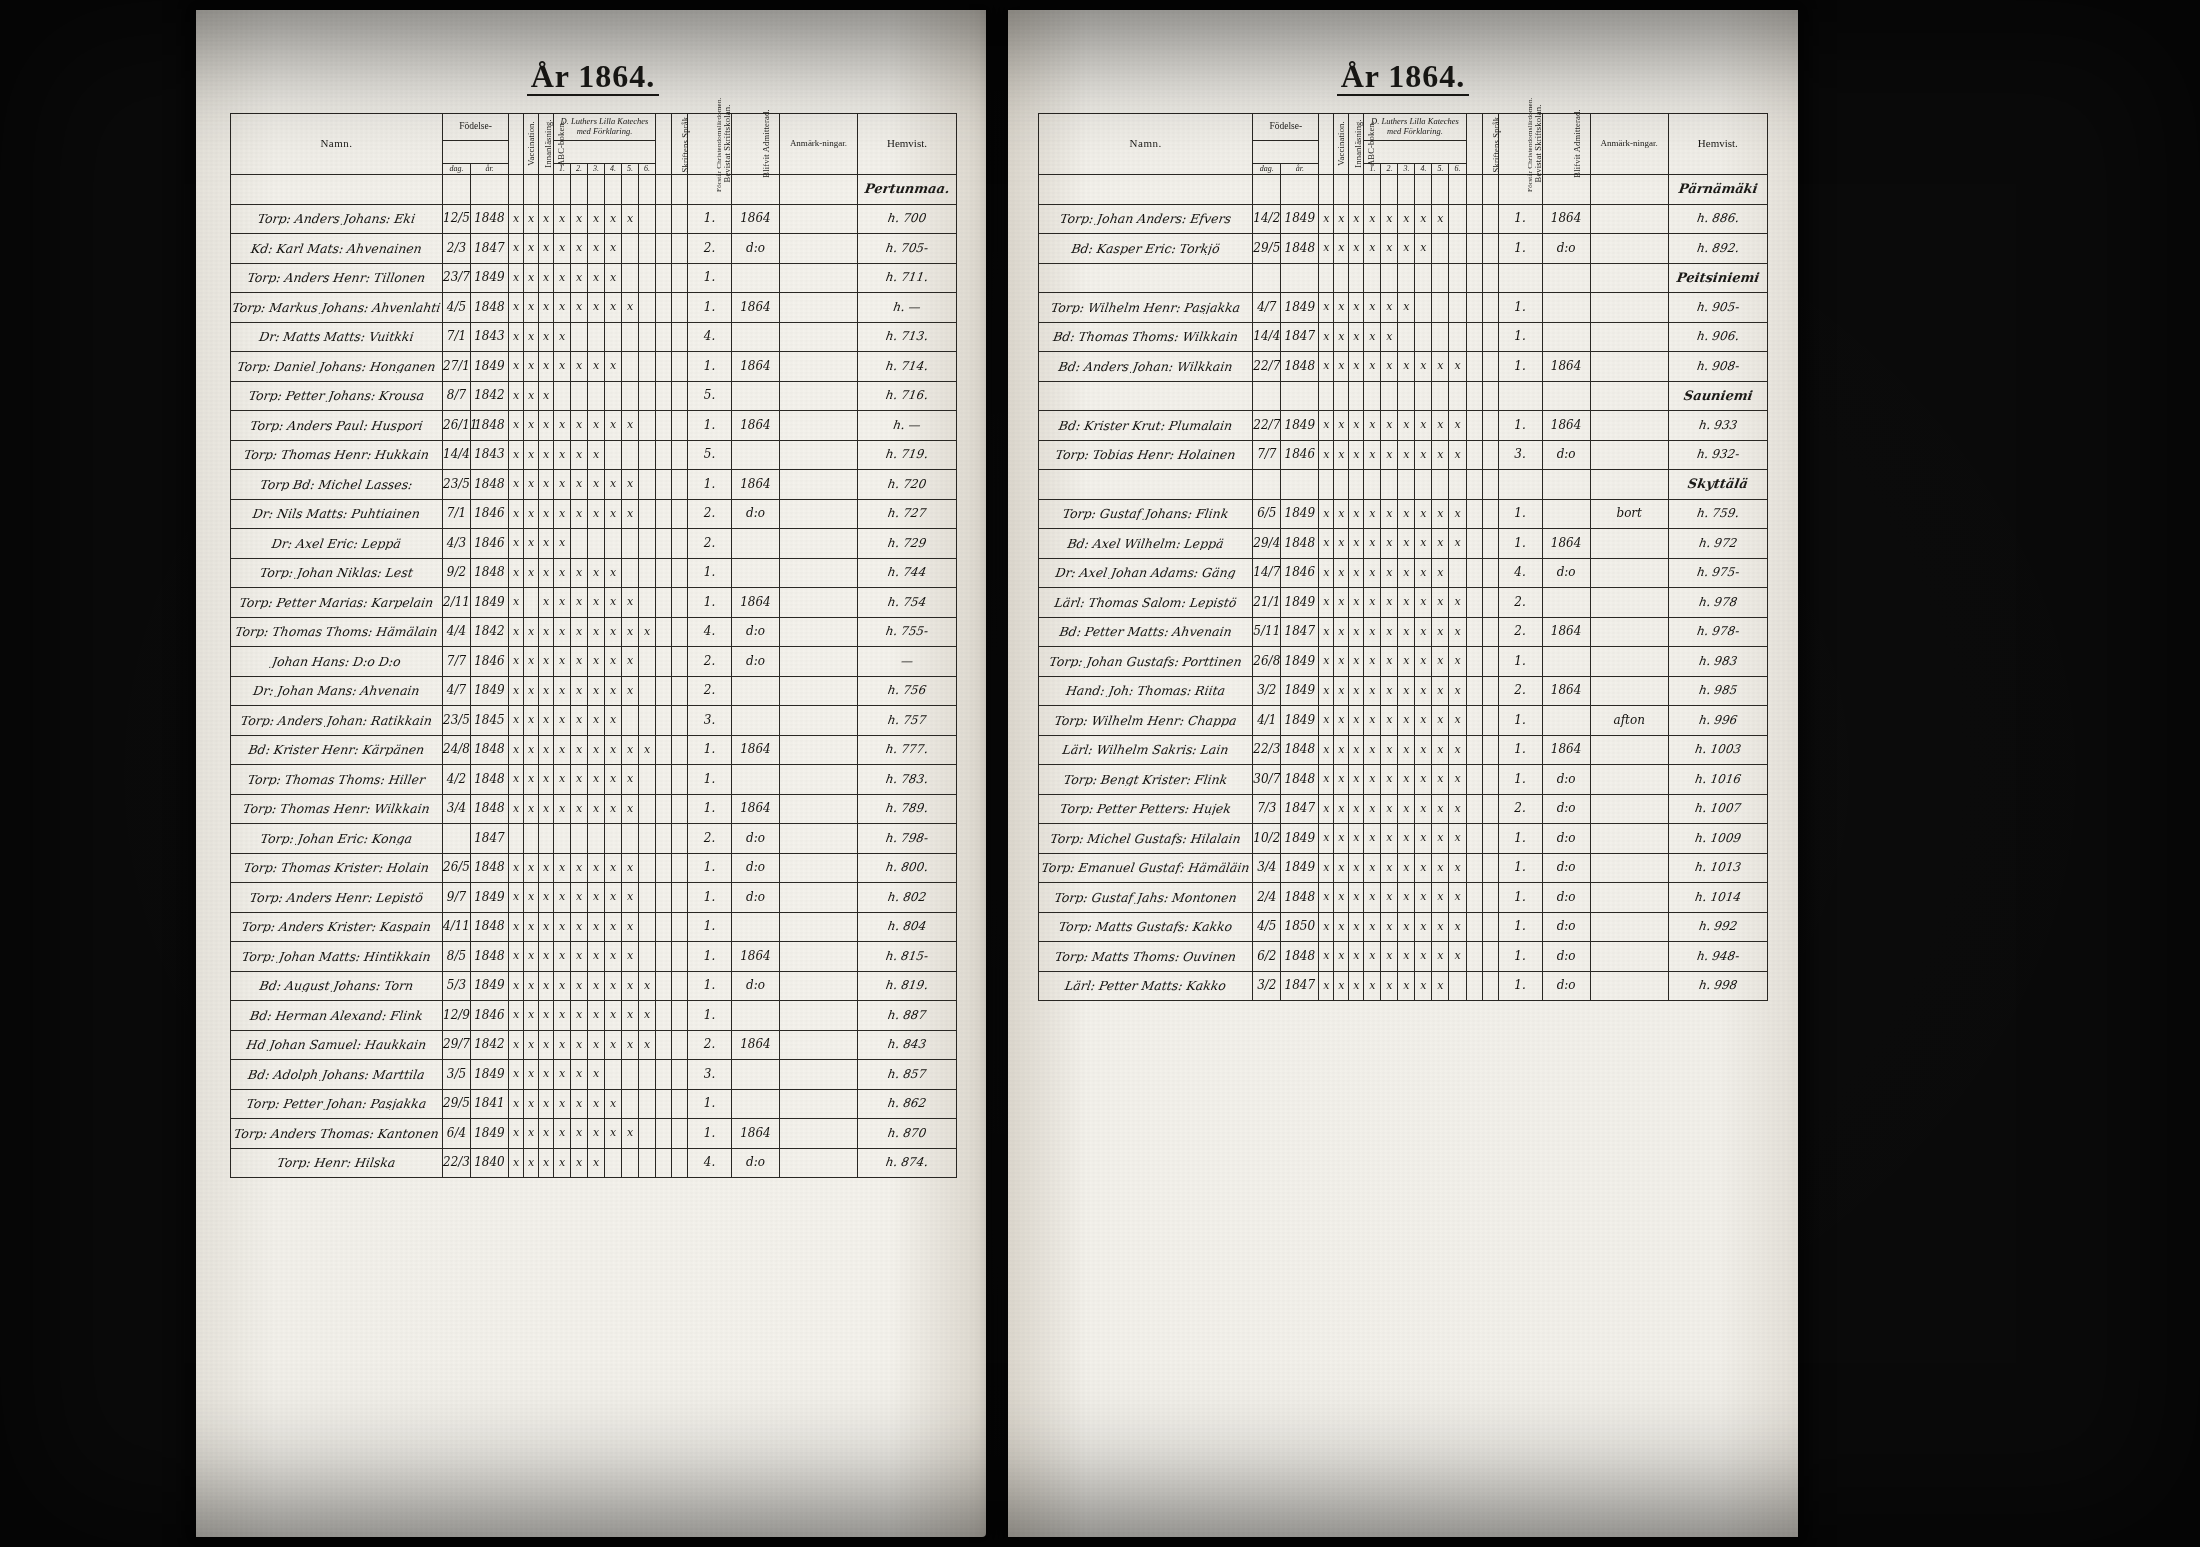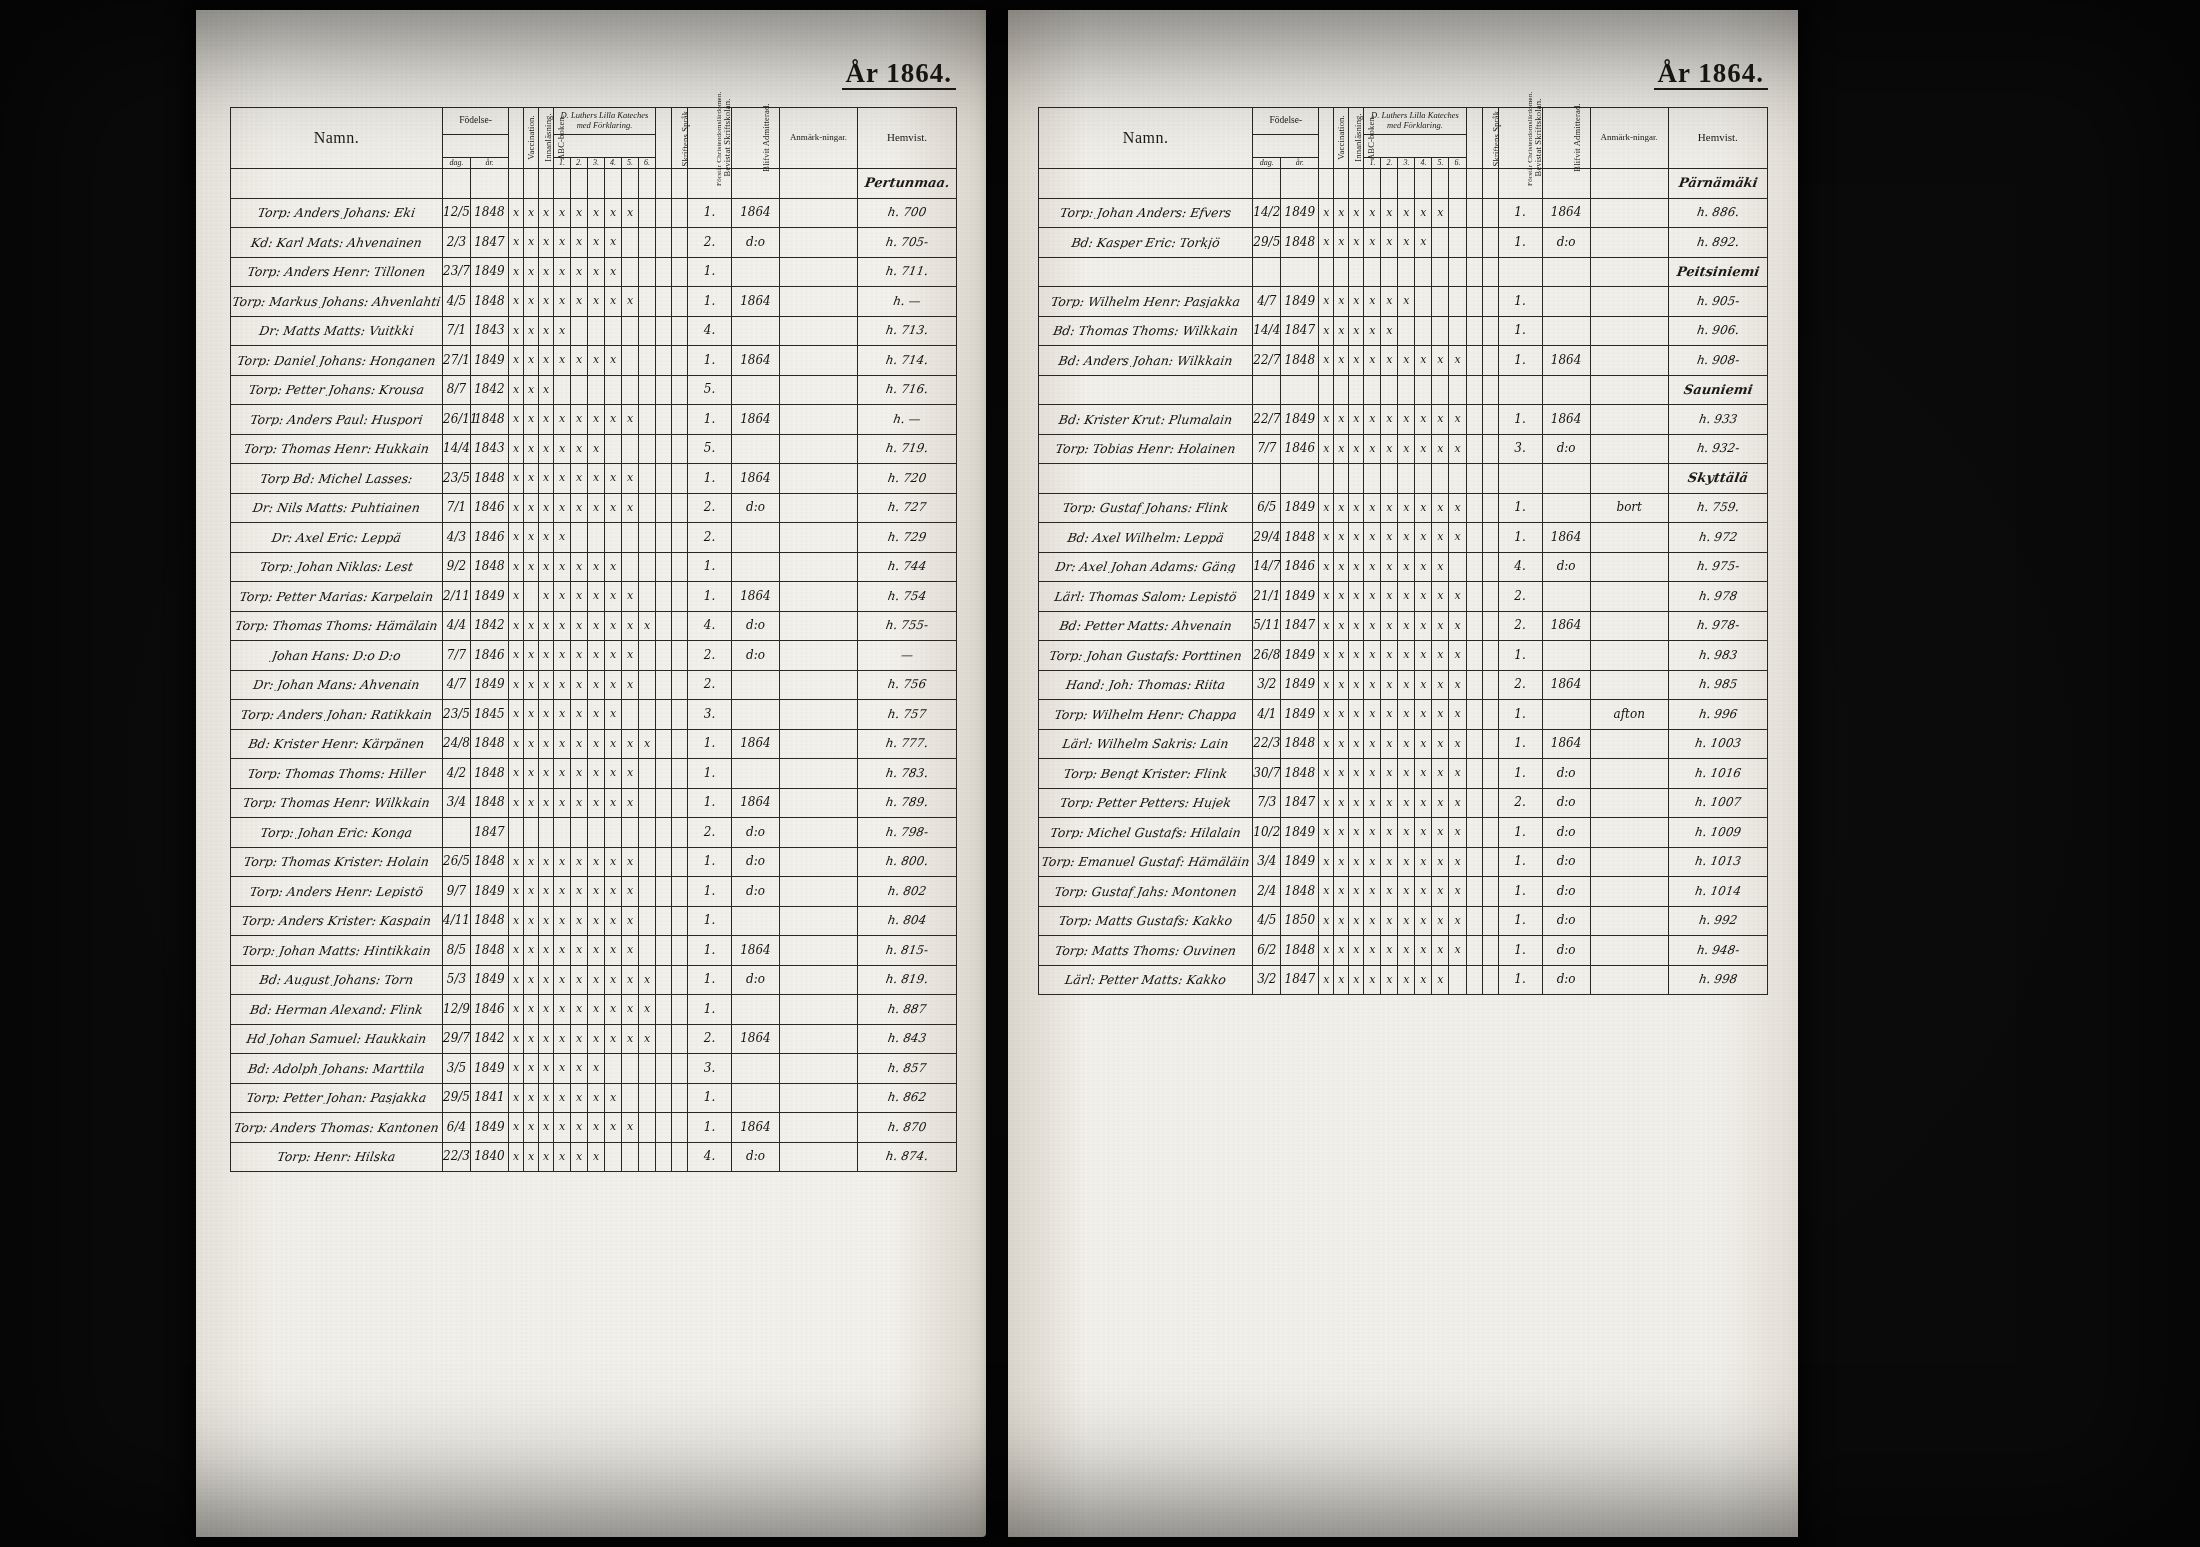--- a/index.html
+++ b/index.html
@@ -34,37 +34,37 @@
     mix-blend-mode:multiply;opacity:.55;
   }
   .edge-dark{
     position:absolute;inset:0;pointer-events:none;
     box-shadow:inset 0 0 120px 40px rgba(0,0,0,.55);
   }
 
   .sheet{position:absolute;color:#1b1a17;}
 
   .year-title{
-    text-align:right;font-size:27px;font-weight:bold;letter-spacing:1px;
+    text-align:center;font-size:32px;font-weight:bold;letter-spacing:1px;
     font-family:"Liberation Serif",serif;
   }
   .year-title .u{border-bottom:2px solid #1b1a17;padding:0 4px;}
 
   table.reg{border-collapse:collapse;table-layout:fixed;font-size:9px;}
   table.reg th, table.reg td{
     border:1px solid #2a2824;padding:0;vertical-align:middle;text-align:center;
     font-weight:normal;line-height:1.05;
   }
   th.rot{height:60px;}
   .rot span{
     display:inline-block;white-space:nowrap;
     transform:rotate(-90deg);transform-origin:center center;
     font-size:8.5px;letter-spacing:.2px;
   }
-  .hdr-main{font-size:16px;letter-spacing:.5px;}
+  .hdr-main{font-size:11px;letter-spacing:.5px;}
   .hdr-sm{font-size:9.5px;}
   .hdr-xs{font-size:8px;font-style:italic;}
 
   
   .hw{
     font-family:"DejaVu Serif",serif;
     font-style:italic;font-size:12px;color:#141310;
     white-space:nowrap;overflow:hidden;
     transform:skewX(-9deg);
   }

